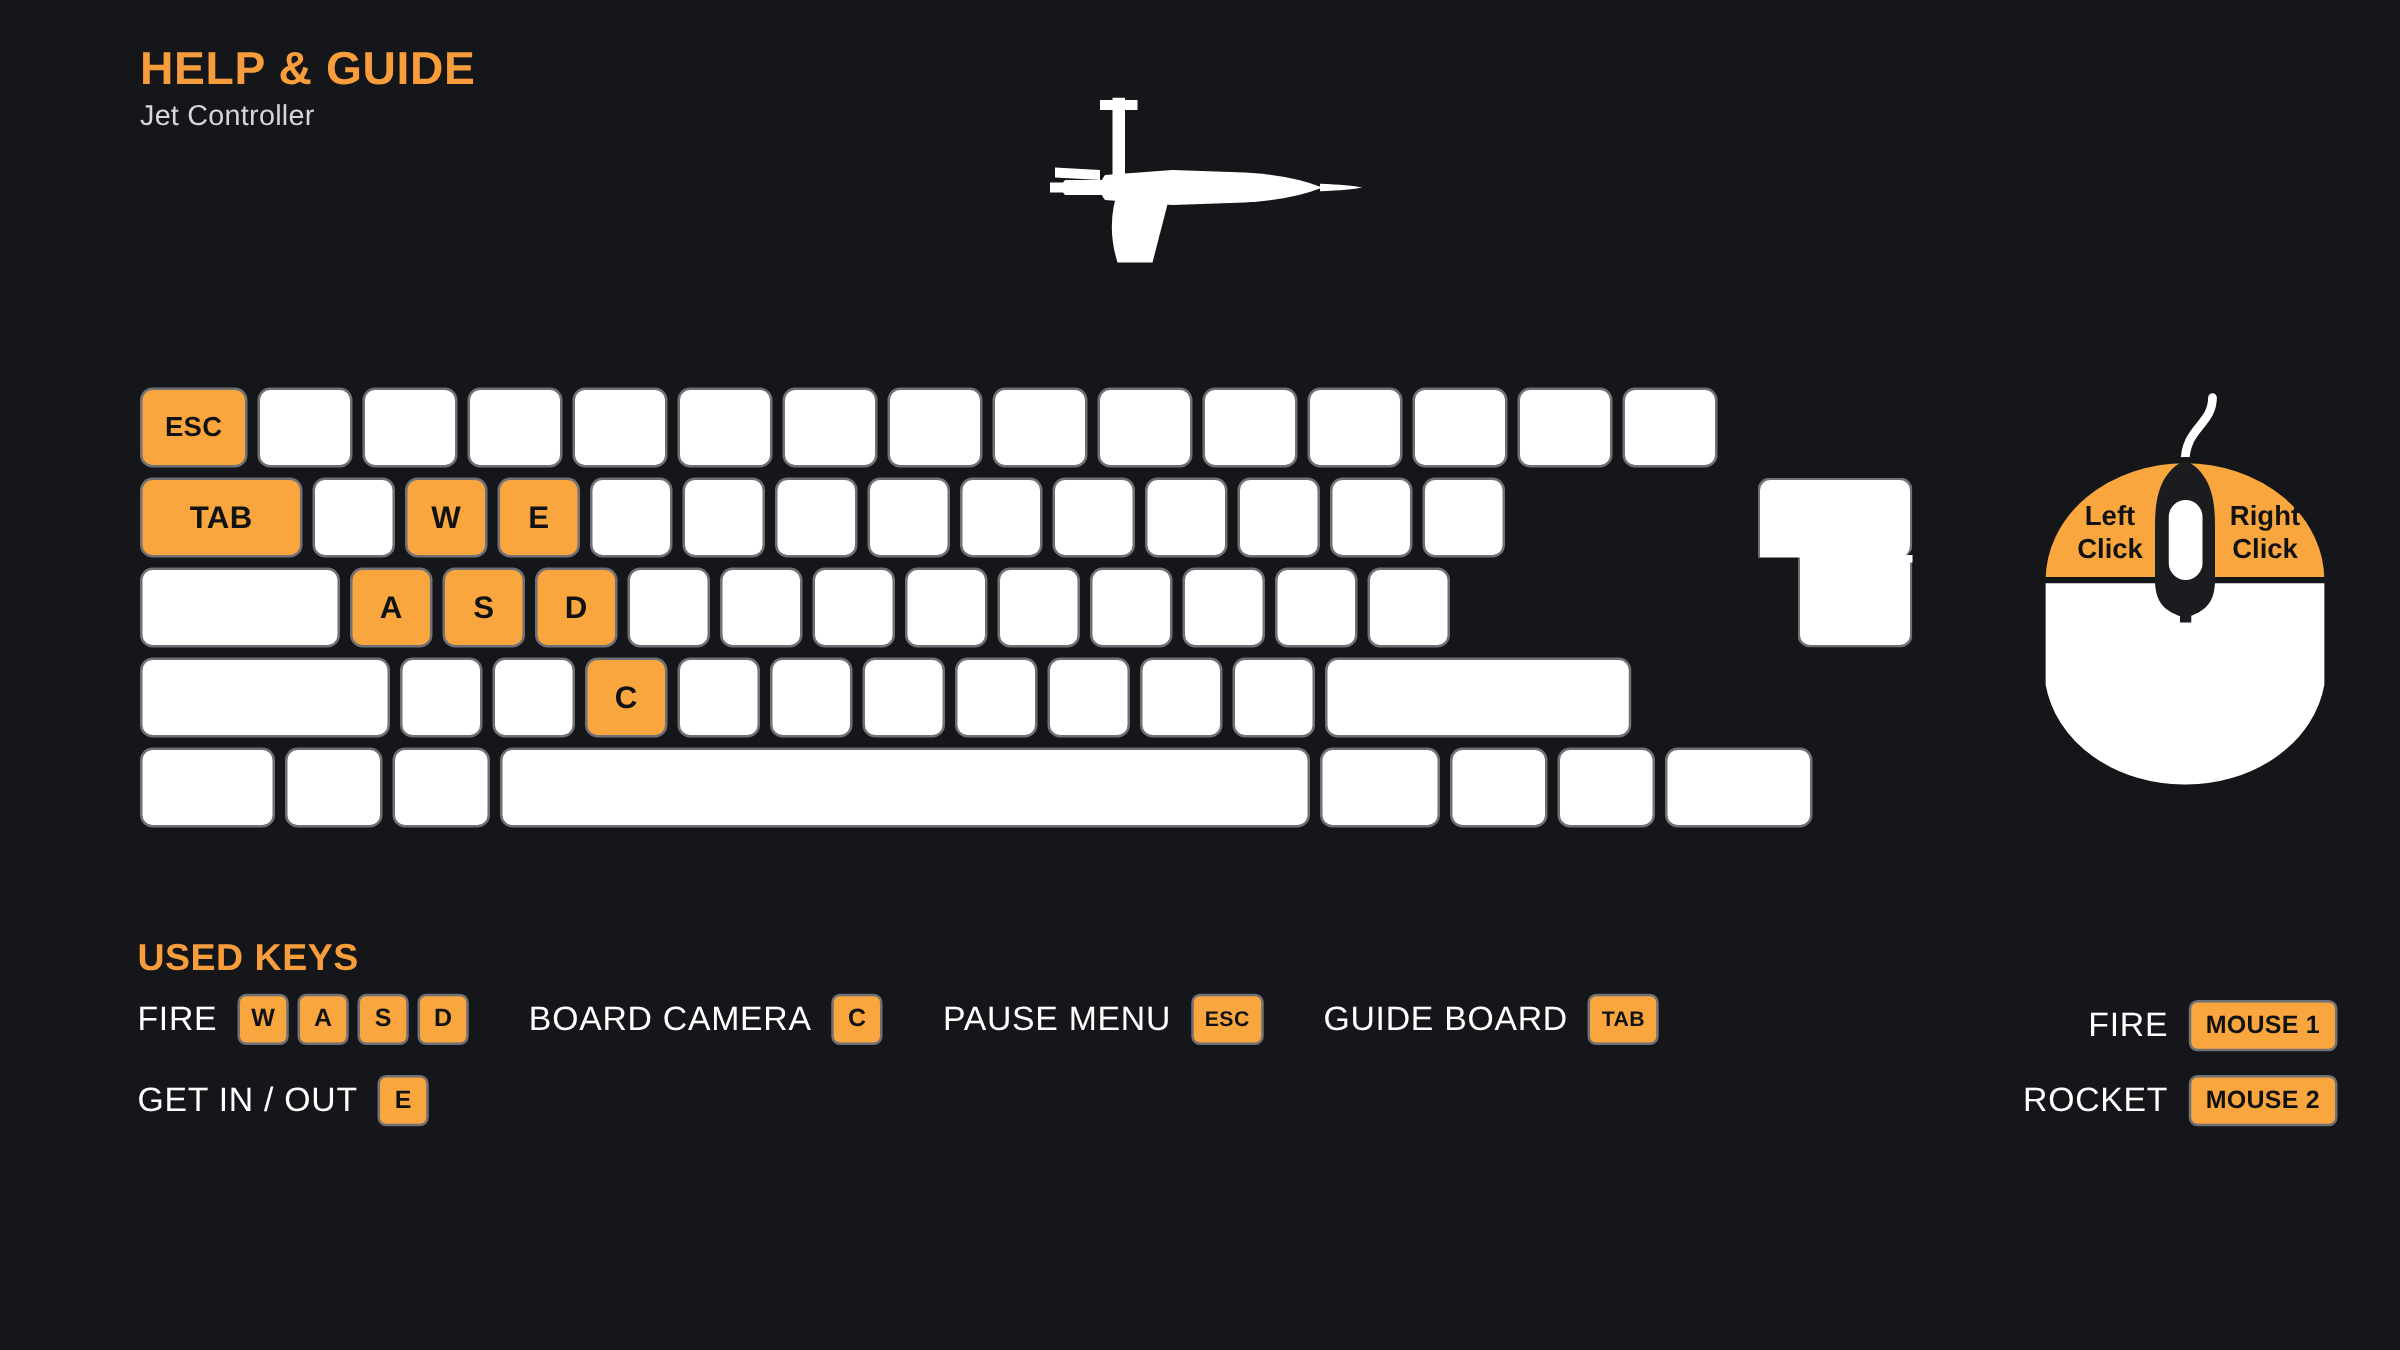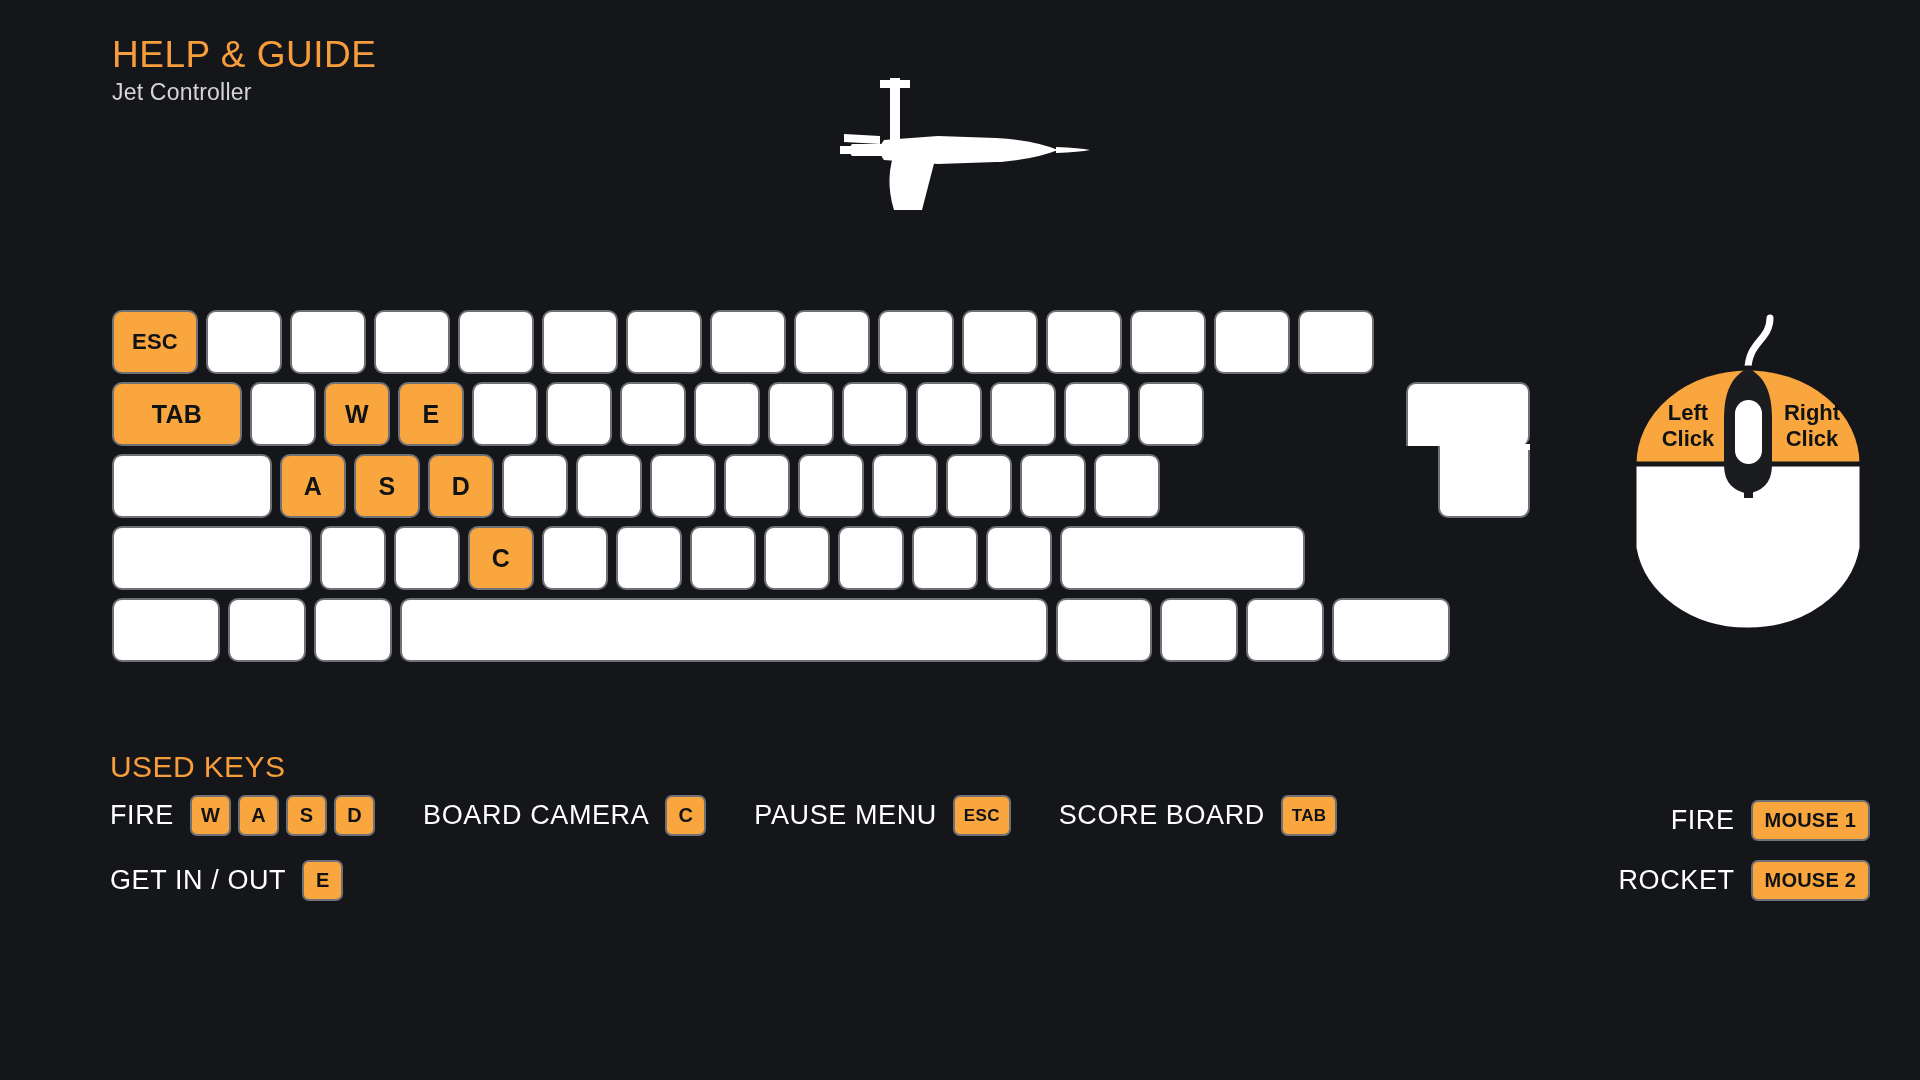--- a/index.html
+++ b/index.html
@@ -16,21 +16,21 @@
     position: relative;
     width: 1920px;
     height: 1080px;
     background: #15161a;
   }
 
   
   #header { position: absolute; left: 112px; top: 36px; }
   #title {
     font-size: 37px;
-    font-weight: normal;
+    font-weight: bold;
     color: #f89d3c;
     letter-spacing: 0.5px;
     line-height: 1.05;
   }
   #subtitle {
     font-size: 23px;
     color: #d6d6d8;
     font-weight: 400;
     margin-top: 4px;
     letter-spacing: 0.2px;
@@ -102,21 +102,21 @@
 
   
   #mouse { position: absolute; left: 1620px; top: 312px; }
 
   
   #used-title {
     position: absolute;
     left: 110px;
     top: 750px;
     font-size: 30px;
-    font-weight: normal;
+    font-weight: bold;
     color: #f89d3c;
     letter-spacing: 0.4px;
   }
   .legend-row {
     position: absolute;
     display: flex;
     align-items: center;
   }
   #legend-row-1 { left: 110px; top: 795px; }
   #legend-row-2 { left: 110px; top: 860px; }
@@ -322,21 +322,21 @@
       </div>
       <div class="lg-gap"></div>
       <div class="lg-group">
         <div class="lg-label">PAUSE MENU</div>
         <div class="lg-keys">
           <div class="lg-key esc">ESC</div>
         </div>
       </div>
       <div class="lg-gap"></div>
       <div class="lg-group">
-        <div class="lg-label">SCORE BOARD</div>
+        <div class="lg-label">GUIDE BOARD</div>
         <div class="lg-keys">
           <div class="lg-key tab">TAB</div>
         </div>
       </div>
     </div>
   <div class="legend-row" id="legend-row-2">
       <div class="lg-group">
         <div class="lg-label">GET IN / OUT</div>
         <div class="lg-keys">
           <div class="lg-key">E</div>

